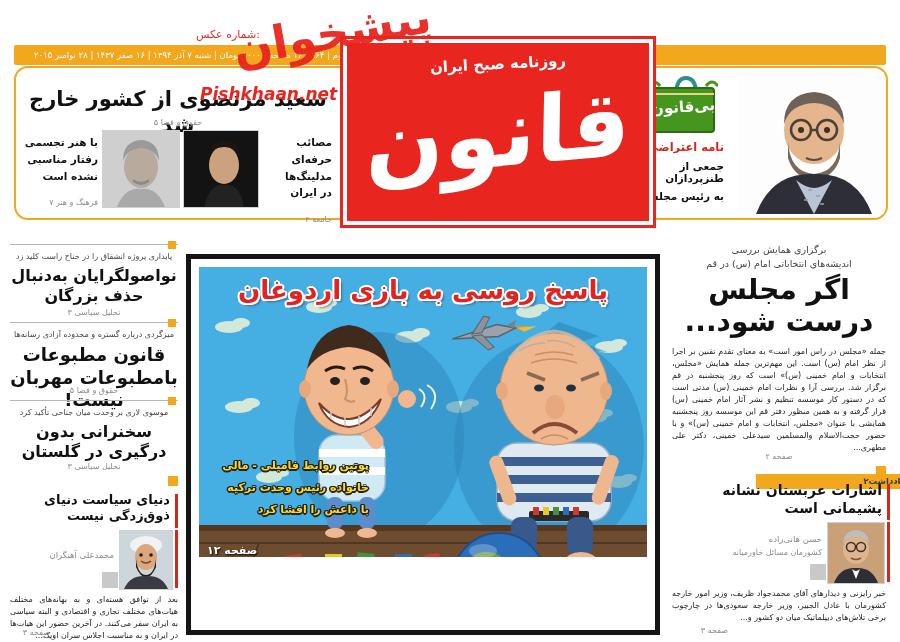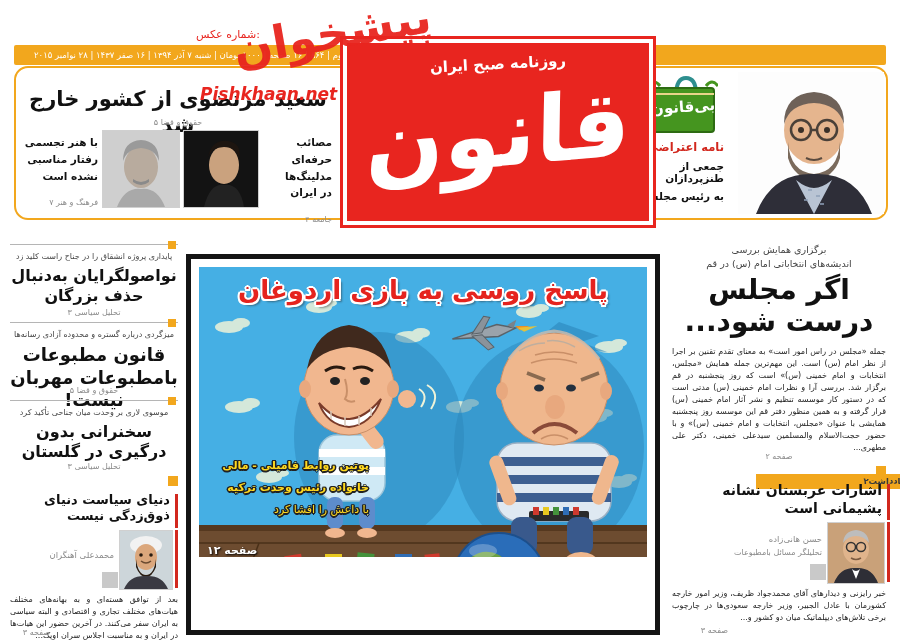--- a/index.html
+++ b/index.html
@@ -317,21 +317,21 @@
           <rect x="196" y="287" width="17" height="13" fill="#2f6db5"></rect>
           <rect x="226" y="287" width="15" height="12" fill="#cf3a2e" transform="rotate(-6 233 293)"></rect>
         </g>
       </svg>
       
       <div class="abs c outline-red" style="left:0;top:8px;width:100%;font-size:26px;font-weight:900;">پاسخ روسی به بازی اردوغان</div>
       
       <div class="abs" style="right:278px;top:188px;width:160px;text-align:right;">
         <div class="outline-blk" style="font-size:11px;font-weight:800;line-height:2;">پوتین روابط فامیلی - مالی</div>
         <div class="outline-blk" style="font-size:11px;font-weight:800;line-height:2;">خانواده رئیس وحدت ترکیه</div>
-        <div class="outline-blk" style="font-size:11px;font-weight:400;line-height:2;">با داعش را افشا کرد</div>
+        <div class="outline-blk" style="font-size:11px;font-weight:700;line-height:2;">با داعش را افشا کرد</div>
       </div>
       
       <div class="abs" style="left:8px;bottom:0;color:#fff;font-weight:700;font-size:11px;text-shadow:1px 1px 2px #000;">صفحه ۱۲</div>
     </div>
   </div>
 
   <div class="abs" style="left:190px;top:560px;width:4px;height:46px;background:repeating-linear-gradient(#9a9a9a 0 3px,#fff 3px 6px);"></div>
   <div class="abs sq" style="left:188px;top:548px;width:7px;height:7px;"></div>
 
   <div class="abs c kicker" style="left:668px;top:244px;width:222px;font-size:9.5px;">برگزاری همایش بررسی</div>
@@ -354,19 +354,19 @@
         <path d="M15,20 Q16,8 28,7 Q40,8 41,20 Q36,13 28,13 Q20,13 15,20 Z" fill="#bdbdbd"></path>
         <circle cx="23" cy="24" r="4.5" fill="none" stroke="#333" stroke-width="1.5"></circle>
         <circle cx="33" cy="24" r="4.5" fill="none" stroke="#333" stroke-width="1.5"></circle>
         <line x1="27" y1="24" x2="29" y2="24" stroke="#333" stroke-width="1.5"></line>
         <path d="M23,35 q5,3 10,0" stroke="#7a5a40" stroke-width="1.5" fill="none"></path>
         <path d="M6,60 Q12,44 28,45 Q44,44 50,60 Z" fill="#2e2e36"></path>
         <path d="M24,46 L28,56 L32,46 Q28,50 24,46 Z" fill="#fff"></path>
       </svg>
     </div>
     <div class="abs sect" style="right:68px;top:12px;font-size:8.5px;">حسن هانی‌زاده</div>
-    <div class="abs sect" style="right:68px;top:26px;font-size:8px;">تحلیلگر مسائل بامطبوعات</div>
+    <div class="abs sect" style="right:68px;top:26px;font-size:8px;">کشورمان مسائل خاورمیانه</div>
     <div class="abs" style="right:64px;bottom:2px;width:16px;height:16px;background:#c9c9c9;"></div>
   </div>
   <div class="abs body-sm" style="left:672px;top:588px;width:214px;">خبر رایزنی و دیدارهای آقای محمدجواد ظریف، وزیر امور خارجه کشورمان با عادل الجبیر، وزیر خارجه سعودی‌ها در چارچوب برخی تلاش‌های دیپلماتیک میان دو کشور و...</div>
   <div class="abs sect" style="left:668px;top:626px;width:60px;text-align:right;">صفحه ۳</div>
 
 </div>
 
 </body></html>

